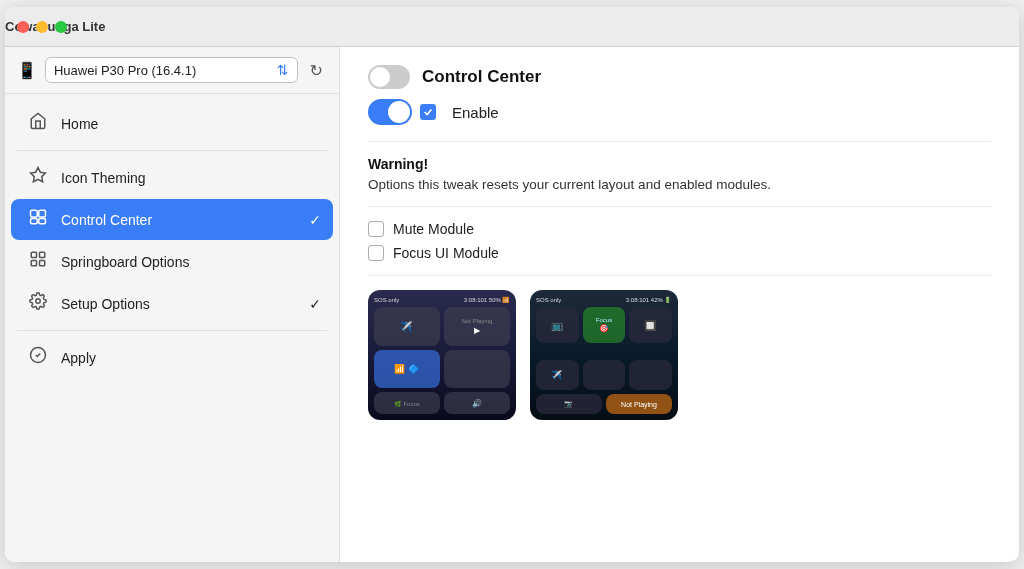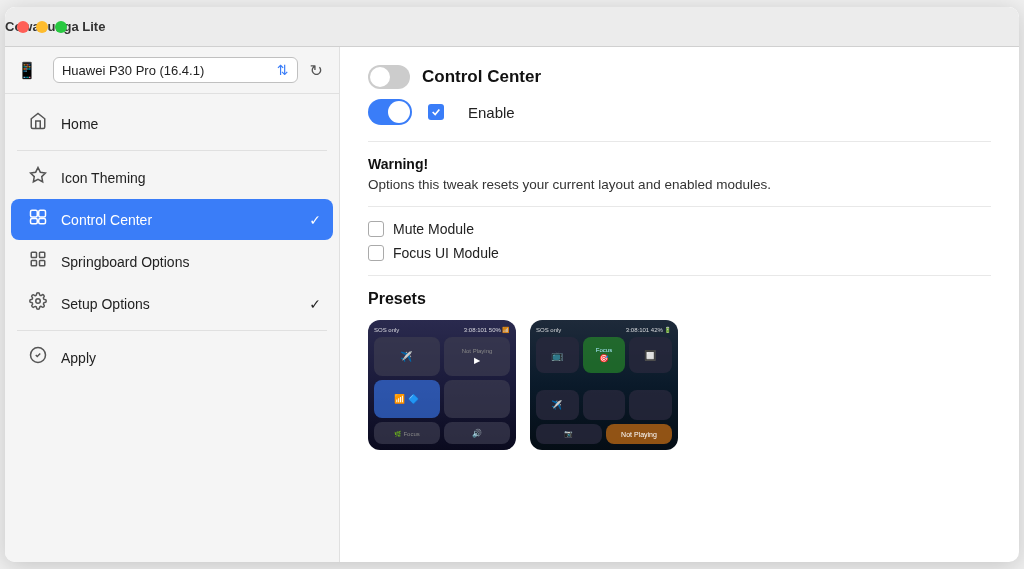--- a/index.html
+++ b/index.html
@@ -84,21 +84,20 @@
       background: #fff;
       border: 1px solid #c0c0c0;
       border-radius: 6px;
       padding: 4px 8px;
       font-size: 13px;
       color: #222;
       display: flex;
       align-items: center;
       justify-content: space-between;
       cursor: pointer;
-      margin-left: 8px;
     }
     .device-dropdown-text {
       font-size: 13px;
       color: #222;
     }
     .device-chevron {
       color: #3a7df8;
       font-size: 14px;
     }
     .refresh-btn {
@@ -208,22 +207,21 @@
       height: 22px;
       background: #fff;
       border-radius: 50%;
       position: absolute;
       top: 2px;
       left: 20px;
     }
     .checkbox-row {
       display: flex;
       align-items: center;
-      gap: 24px;
-      margin-left: 8px;
+      gap: 16px;
     }
     .checkbox-blue {
       width: 16px;
       height: 16px;
       background: #3a7df8;
       border-radius: 3px;
       display: flex;
       align-items: center;
       justify-content: center;
       flex-shrink: 0;
@@ -484,21 +482,20 @@
           </div>
           <div class="module-item">
             <div class="checkbox-empty"></div>
             <span class="module-label">Focus UI Module</span>
           </div>
         </div>
 
         <div class="divider"></div>
 
         <div>
-          <div class="presets-title">Presets</div>
           <div class="presets-row">
 
             <div class="preset-card preset-card-left">
               <div class="preset-img-placeholder">
                 <div class="preset-status-bar">
                   <span class="preset-status-text">SOS only</span>
                   <span class="preset-status-text">3:08:101 50% 📶</span>
                 </div>
                 <div style="display:grid; grid-template-columns: 1fr 1fr; grid-template-rows: 1fr 1fr; gap: 4px; flex:1;">
                   <div style="background:rgba(60,60,80,0.7); border-radius:8px; display:flex; align-items:center; justify-content:center;">

